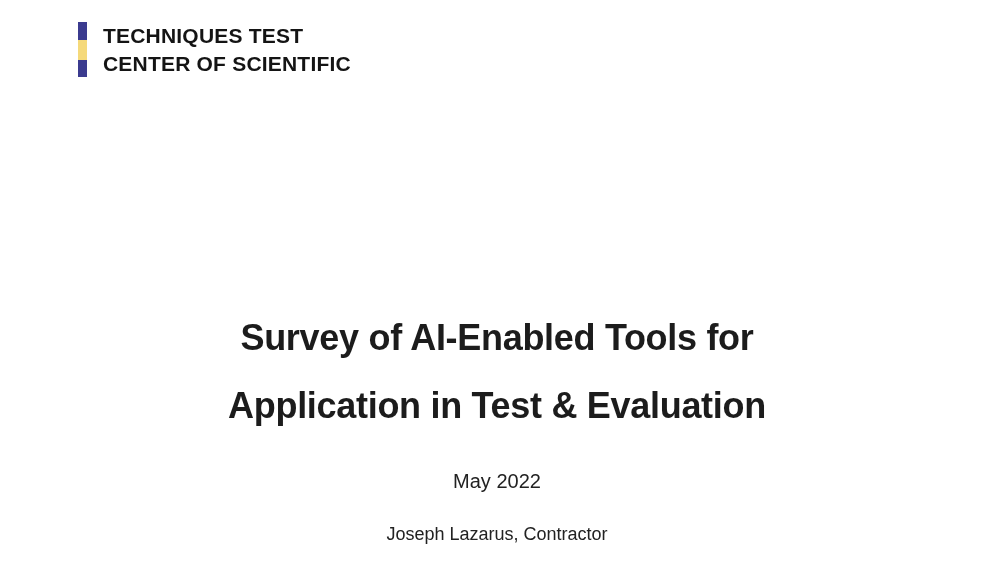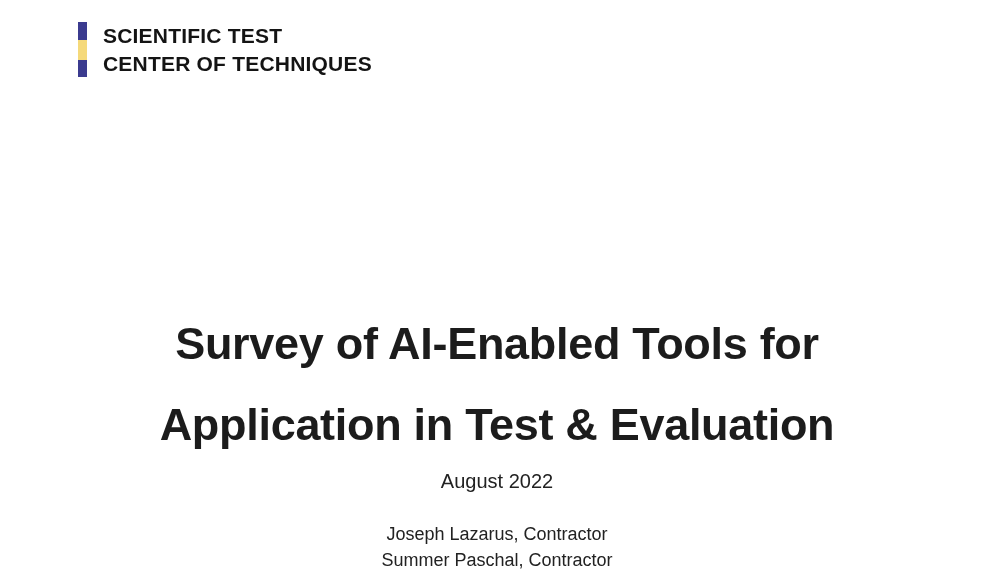--- a/index.html
+++ b/index.html
@@ -58,21 +58,21 @@
 
   
   .title-wrap {
     position: absolute;
     left: 0;
     right: 0;
     top: 312px;
     text-align: center;
   }
   .doc-title {
-    font-size: 45px;
+    font-size: 36px;
     font-weight: bold;
     line-height: 1.42;
     color: #1c1c1c;
     letter-spacing: -0.3px;
     margin: 0;
   }
   .doc-title .line2 {
     display: block;
     margin-top: 17px;
   }
@@ -104,30 +104,29 @@
 </head>
 <body>
 
 <div class="logo-block">
   <div class="logo-bars">
     <div class="logo-bar-top"></div>
     <div class="logo-bar-mid"></div>
     <div class="logo-bar-bot"></div>
   </div>
   <div class="logo-text">
-    <span class="logo-line">SCIENTIFIC TEST</span>
-    <span class="logo-line">CENTER OF TECHNIQUES</span>
+    <span class="logo-line">TECHNIQUES TEST</span>
+    <span class="logo-line">CENTER OF SCIENTIFIC</span>
   </div>
 </div>
 
 <div class="title-wrap">
   <h1 class="doc-title">
     <span>Survey of AI-Enabled Tools for</span>
     <span class="line2">Application in Test &amp; Evaluation</span>
   </h1>
 </div>
 
-<div class="doc-date">August 2022</div>
+<div class="doc-date">May 2022</div>
 
 <div class="authors">
   <span class="author-line">Joseph Lazarus, Contractor</span>
-  <span class="author-line">Summer Paschal, Contractor</span>
 </div>
 
 </body></html>

